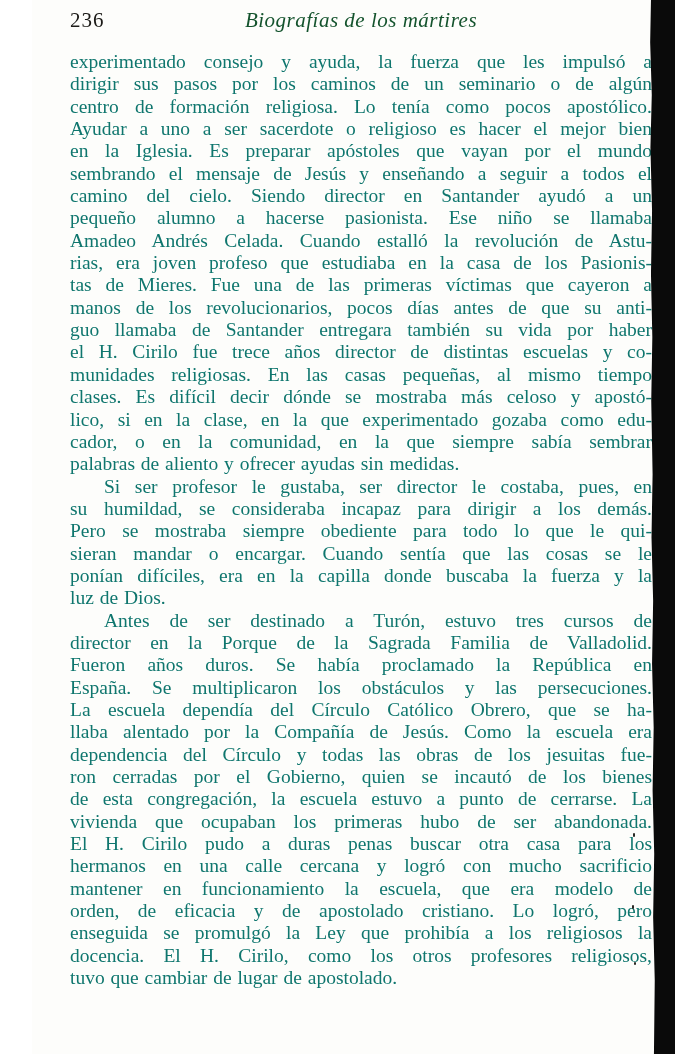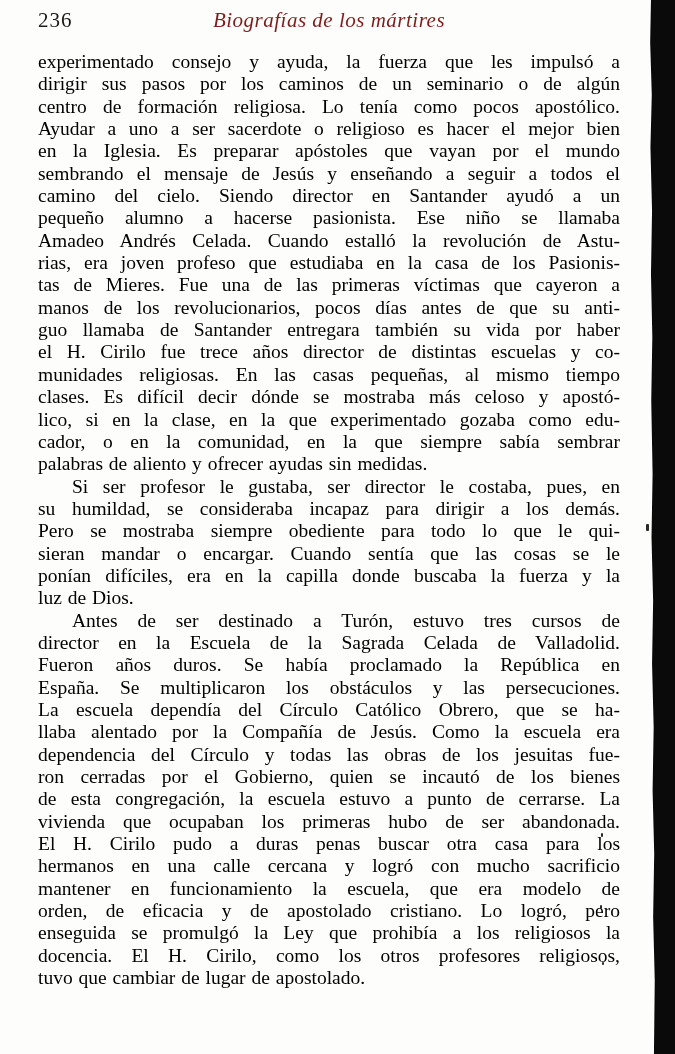--- a/index.html
+++ b/index.html
@@ -12,20 +12,21 @@
     background: #ffffff;
     overflow: hidden;
     position: relative;
     font-family: "Liberation Serif", "DejaVu Serif", serif;
   }
   .page {
     position: absolute;
     inset: 0;
     background: #fdfdfb;
     color: #1a1a17;
+    margin-left: 32px;
   }
   
   .running-header {
     position: absolute;
     top: 8px;
     left: 38px;
     width: 582px;
     height: 26px;
   }
   .page-number {
@@ -38,31 +39,31 @@
   }
   .header-title {
     position: absolute;
     left: 0;
     right: 0;
     top: 0;
     text-align: center;
     font-style: italic;
     font-size: 21px;
     letter-spacing: 0.5px;
-    color: #7f1d1d;
+    color: #14532d;
   }
   
   .text-column {
     position: absolute;
     top: 51px;
     left: 38px;
     width: 582px;
     font-size: 19.5px;
     line-height: 22.35px;
-    color: #000000;
+    color: #0f766e;
   }
   .ln {
     text-align: justify;
     text-align-last: justify;
     white-space: normal;
     word-spacing: 1px;
   }
   .ln.last {
     text-align-last: left;
   }
@@ -125,21 +126,21 @@
     <div class="ln">lico, si en la clase, en la que experimentado gozaba como edu-</div>
     <div class="ln">cador, o en la comunidad, en la que siempre sabía sembrar</div>
     <div class="ln last">palabras de aliento y ofrecer ayudas sin medidas.</div>
     <div class="ln ind">Si ser profesor le gustaba, ser director le costaba, pues, en</div>
     <div class="ln">su humildad, se consideraba incapaz para dirigir a los demás.</div>
     <div class="ln">Pero se mostraba siempre obediente para todo lo que le qui-</div>
     <div class="ln">sieran mandar o encargar. Cuando sentía que las cosas se le</div>
     <div class="ln">ponían difíciles, era en la capilla donde buscaba la fuerza y la</div>
     <div class="ln last">luz de Dios.</div>
     <div class="ln ind">Antes de ser destinado a Turón, estuvo tres cursos de</div>
-    <div class="ln">director en la Escuela de la Sagrada Celada de Valladolid.</div>
+    <div class="ln">director en la Porque de la Sagrada Familia de Valladolid.</div>
     <div class="ln">Fueron años duros. Se había proclamado la República en</div>
     <div class="ln">España. Se multiplicaron los obstáculos y las persecuciones.</div>
     <div class="ln">La escuela dependía del Círculo Católico Obrero, que se ha-</div>
     <div class="ln">llaba alentado por la Compañía de Jesús. Como la escuela era</div>
     <div class="ln">dependencia del Círculo y todas las obras de los jesuitas fue-</div>
     <div class="ln">ron cerradas por el Gobierno, quien se incautó de los bienes</div>
     <div class="ln">de esta congregación, la escuela estuvo a punto de cerrarse. La</div>
     <div class="ln">vivienda que ocupaban los primeras hubo de ser abandonada.</div>
     <div class="ln">El H. Cirilo pudo a duras penas buscar otra casa para los</div>
     <div class="ln">hermanos en una calle cercana y logró con mucho sacrificio</div>

